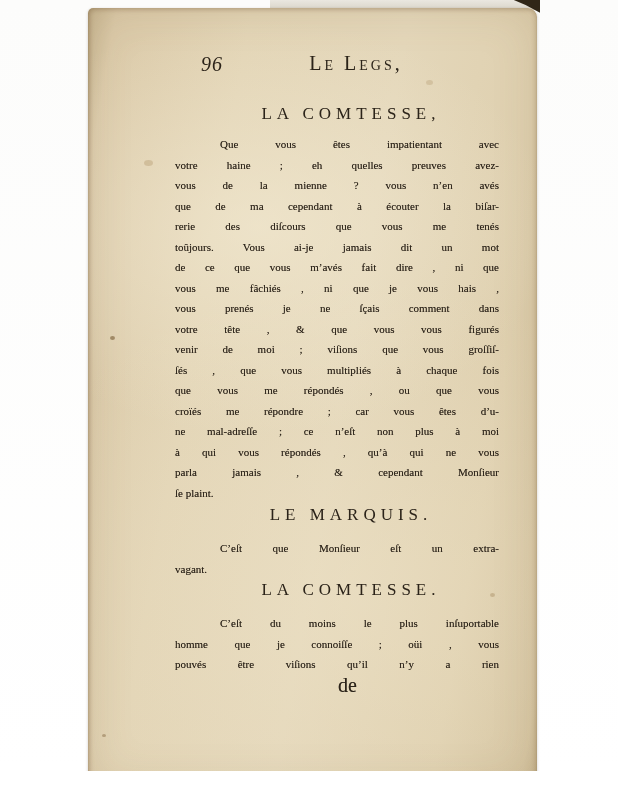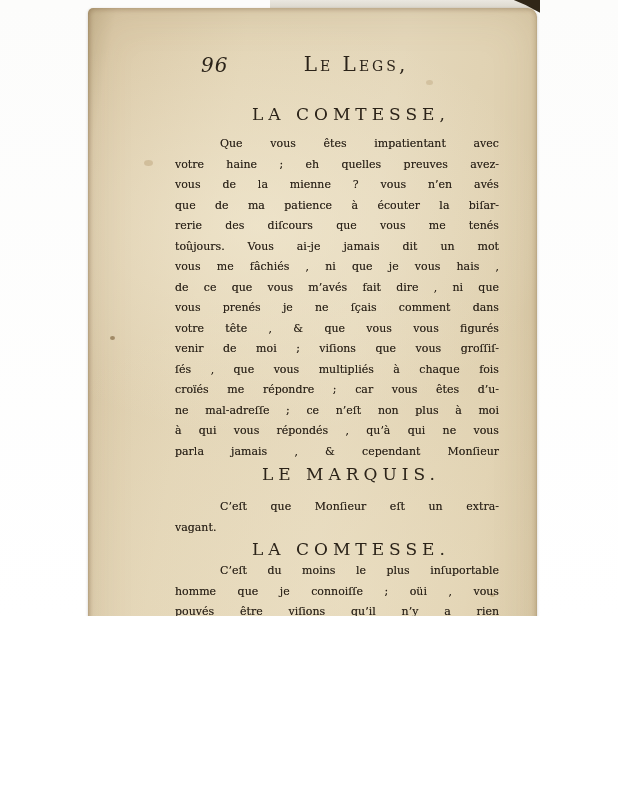--- a/index.html
+++ b/index.html
@@ -4,23 +4,24 @@
 <style>
   html, body { margin: 0; padding: 0; }
   body {
     width: 618px; height: 800px;
     background: #ffffff;
     font-family: "DejaVu Serif", serif;
     overflow: hidden;
   }
   .stage {
     position: relative;
-    width: 618px; height: 616px;
+    width: 618px; height: 771px;
     background: linear-gradient(180deg, #fcfcfb 0%, #ffffff 100%);
     overflow: hidden;
+    font-family: Liberation Serif, serif;
   }
   
   .behind-strip {
     position: absolute; left: 270px; top: 0; width: 268px; height: 10px;
     background: linear-gradient(180deg, #eae7e0 0%, #dedacf 70%, #cfc9bb 100%);
     z-index: 0;
   }
   .corner-dark {
     position: absolute; left: 508px; top: 0; width: 32px; height: 17px;
     background: #3026177;
@@ -77,21 +78,21 @@
     text-align: center;
     font-size: 17px; letter-spacing: 5px;
     transform: translateX(14px);
     white-space: nowrap;
   }
   .speaker.h1 { margin-top: 28px; }
   .speaker.h2 { margin-top: 2px; }
   .speaker.h3 { margin-top: 1px; }
   .para { margin-top: 10px; }
   .para.p2 { margin-top: 13px; }
-  .para.p3 { margin-top: 2px; }
+  .para.p3 { margin-top: 13px; }
   .line {
     font-size: 11px; line-height: 20.5px;
     text-align: justify; text-align-last: justify;
     text-shadow: 0 0 0.5px rgba(43, 35, 25, 0.55);
     white-space: nowrap;
   }
   .line.first { text-indent: 45px; }
   .line.endpara { text-align-last: left; }
   .catchword-row {
     text-align: center; margin-right: -21px;
@@ -120,33 +121,35 @@
         <span class="pagenum">96</span>
         <span class="running-title">Le Legs,</span>
       </div>
 
       <div class="speaker h1">LA COMTESSE,</div>
 
       <div class="para p1">
         <div class="line first">Que vous êtes impatientant avec</div>
         <div class="line">votre haine ; eh quelles preuves avez-</div>
         <div class="line">vous de la mienne ? vous n’en avés</div>
-        <div class="line">que de ma patience à écouter la biſar-</div>
+        <div class="line">que de ma cependant à écouter la biſar-</div>
         <div class="line">rerie des diſcours que vous me tenés</div>
         <div class="line">toûjours. Vous ai-je jamais dit un mot</div>
+        <div class="line">de ce que vous m’avés fait dire , ni que</div>
         <div class="line">vous me fâchiés , ni que je vous hais ,</div>
-        <div class="line">de ce que vous m’avés fait dire , ni que</div>
         <div class="line">vous prenés je ne ſçais comment dans</div>
         <div class="line">votre tête , &amp; que vous vous figurés</div>
         <div class="line">venir de moi ; viſions que vous groſſiſ-</div>
         <div class="line">ſés , que vous multipliés à chaque fois</div>
+        <div class="line">que vous me répondés , ou que vous</div>
         <div class="line">croïés me répondre ; car vous êtes d’u-</div>
         <div class="line">ne mal-adreſſe ; ce n’eſt non plus à moi</div>
         <div class="line">à qui vous répondés , qu’à qui ne vous</div>
         <div class="line">parla jamais , &amp; cependant Monſieur</div>
+        <div class="line endpara">ſe plaint.</div>
       </div>
 
       <div class="speaker h2">LE MARQUIS.</div>
 
       <div class="para p2">
         <div class="line first">C’eſt que Monſieur eſt un extra-</div>
         <div class="line endpara">vagant.</div>
       </div>
 
       <div class="speaker h3">LA COMTESSE.</div>

